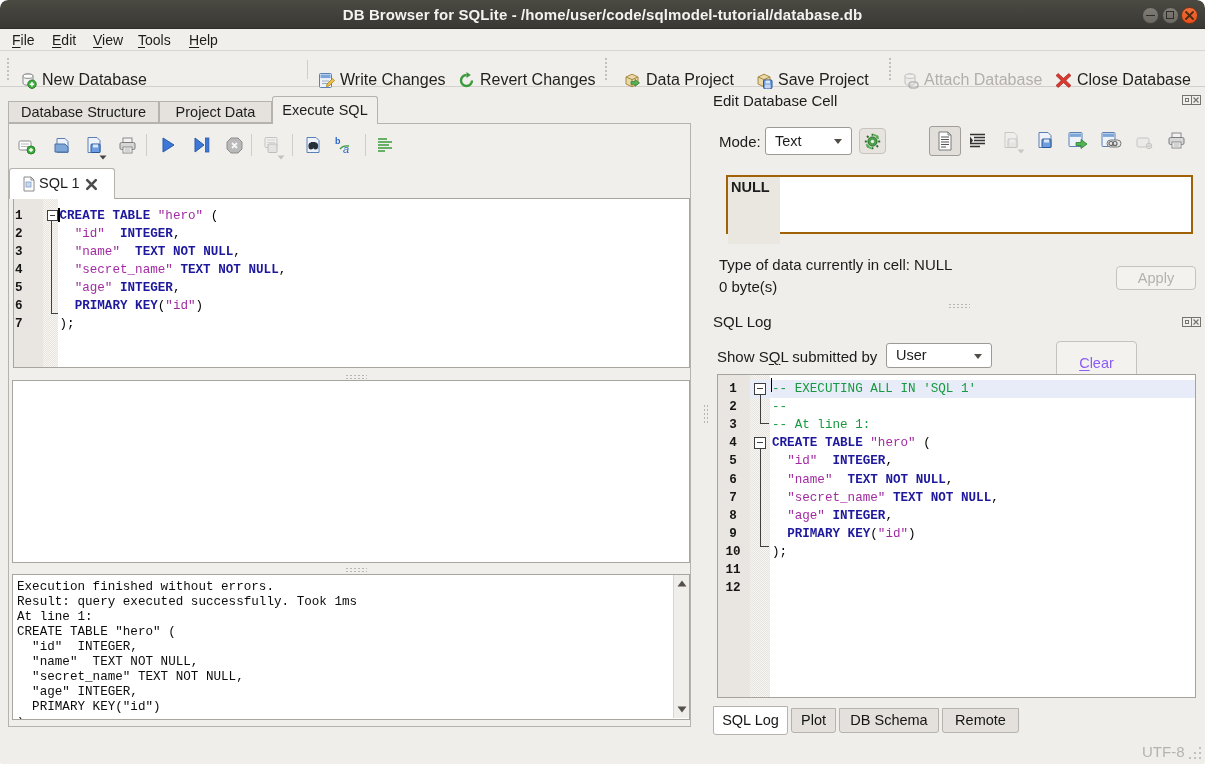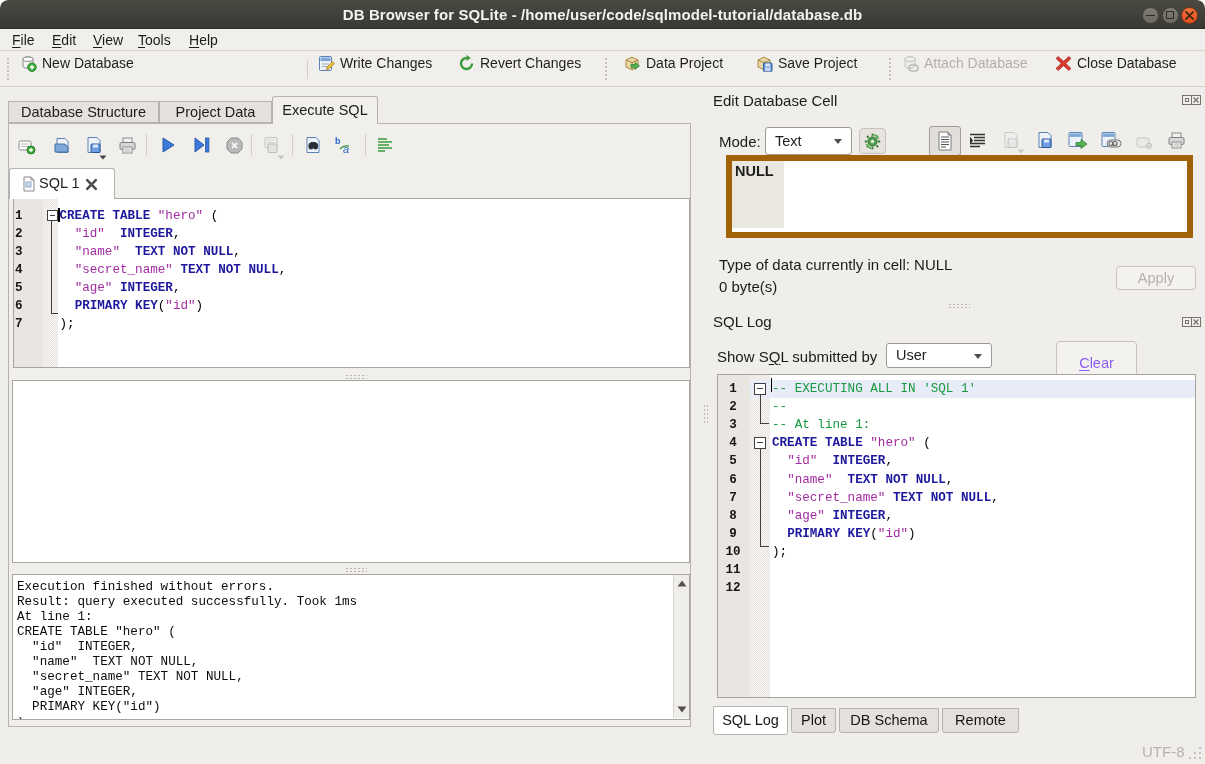--- a/index.html
+++ b/index.html
@@ -12,21 +12,21 @@
 #titlebar{position:absolute;left:0;top:0;width:1205px;height:29px;background:linear-gradient(#4a4942,#403f39 60%,#393833);border-radius:8px 8px 0 0;border-bottom:1px solid #2e2d29}
 #title{position:absolute;width:100%;text-align:center;top:6px;font-size:15px;font-weight:bold;color:#f3f2ef;letter-spacing:0.1px}
 .wbtn{position:absolute;top:6.5px;width:17px;height:17px;border-radius:50%;background:linear-gradient(#807d76,#6b6962);border:1px solid #44433e}
 .wbtn.close{background:linear-gradient(#f3703c,#e8501d);border:1px solid #7c3413}
 
 #menubar{position:absolute;left:0;top:29px;width:1205px;height:22px;background:#f1efeb;border-bottom:1px solid #d9d5d0}
 .mitem{position:absolute;top:3px;font-size:14px;color:#1c1c1c}
 .mitem u,.un{text-decoration:underline;text-underline-offset:2px;text-decoration-thickness:1px}
 
 #toolbar{position:absolute;left:0;top:52px;width:1205px;height:35px;background:#f1efeb;border-bottom:1px solid #d3cfca}
-.tbtn{position:absolute;top:3px;height:34px;display:flex;align-items:flex-start;font-size:14px;color:#201f1e;white-space:nowrap}
+.tbtn{position:absolute;top:3px;height:34px;display:flex;align-items:flex-end;font-size:16px;color:#201f1e;white-space:nowrap}
 .tbtn svg{margin-right:5px}
 .tbtn.dis{color:#b3afaa}
 .vgrip{position:absolute;width:5px;background-image:radial-gradient(circle,#c4c0bb 1px,transparent 1.2px);background-size:4px 4px}
 .tsep{position:absolute;top:8px;width:1px;height:19px;background:#d0ccc7}
 
 .tab{position:absolute;font-size:14.5px;color:#1d1d1d;border:1px solid #b6b2ad;background:#e5e2dd;text-align:center}
 .tab.active{background:#f1efec;border-bottom:none}
 
 #lframe{position:absolute;left:8px;top:123px;width:683px;height:604px;border:1px solid #b6b2ad;background:#f1efec}
 .pane{position:absolute;background:#fff;border:1px solid #a8a49f;overflow:hidden}
@@ -311,21 +311,21 @@
         <rect x="1" y="1" width="12" height="9" rx="1.5" fill="#e8e8e8" stroke="#9a9a9a"></rect>
         <circle cx="13" cy="9" r="2.8" fill="#d5d5d5" stroke="#9a9a9a"></circle>
         <path d="M11.6 9 h2.8" stroke="#888"></path>
       </svg></div>
 <div class="ibtn" style="left:1167px;top:131px"><svg width="19" height="19" viewBox="0 0 19 19">
         <rect x="5" y="2" width="9" height="5" fill="#f2f2f2" stroke="#8a8a8a"></rect>
         <rect x="2" y="6.5" width="15" height="7" rx="1.5" fill="#d7d7d7" stroke="#7d7d7d"></rect>
         <rect x="5" y="11" width="9" height="6" fill="#fdfdfd" stroke="#8a8a8a"></rect>
         <path d="M6.5 13 h6 M6.5 15 h6" stroke="#aaa"></path>
       </svg></div>
-<div style="position:absolute;left:726px;top:155px;width:467px;height:83px;border:6px solid #a16207;background:#fff">
+<div style="position:absolute;left:726px;top:175px;width:467px;height:59px;border:2px solid #a16207;background:#fff">
   <div style="position:absolute;left:0;top:0;width:52px;height:67px;background:#eae7e1"></div>
   <div style="position:absolute;left:3px;top:2px;font-size:14.5px;font-weight:bold;color:#1d1d1d">NULL</div>
 </div>
 <div class="rtitle" style="left:719px;top:256px">Type of data currently in cell: NULL</div>
 <div class="rtitle" style="left:719px;top:278px">0 byte(s)</div>
 <div class="btn" style="left:1116px;top:266px;width:80px;height:24px;color:#b5b1ad">Apply</div>
 <div class="hgrip" style="left:948px;top:303px;width:22px"></div>
 <div class="rtitle" style="left:713px;top:313px">SQL Log</div>
 <div class="dockbtn" style="left:1182px;top:317px">
       <div style="position:absolute;left:2px;top:2px;width:4px;height:4px;border:1px solid #76726d"></div>

